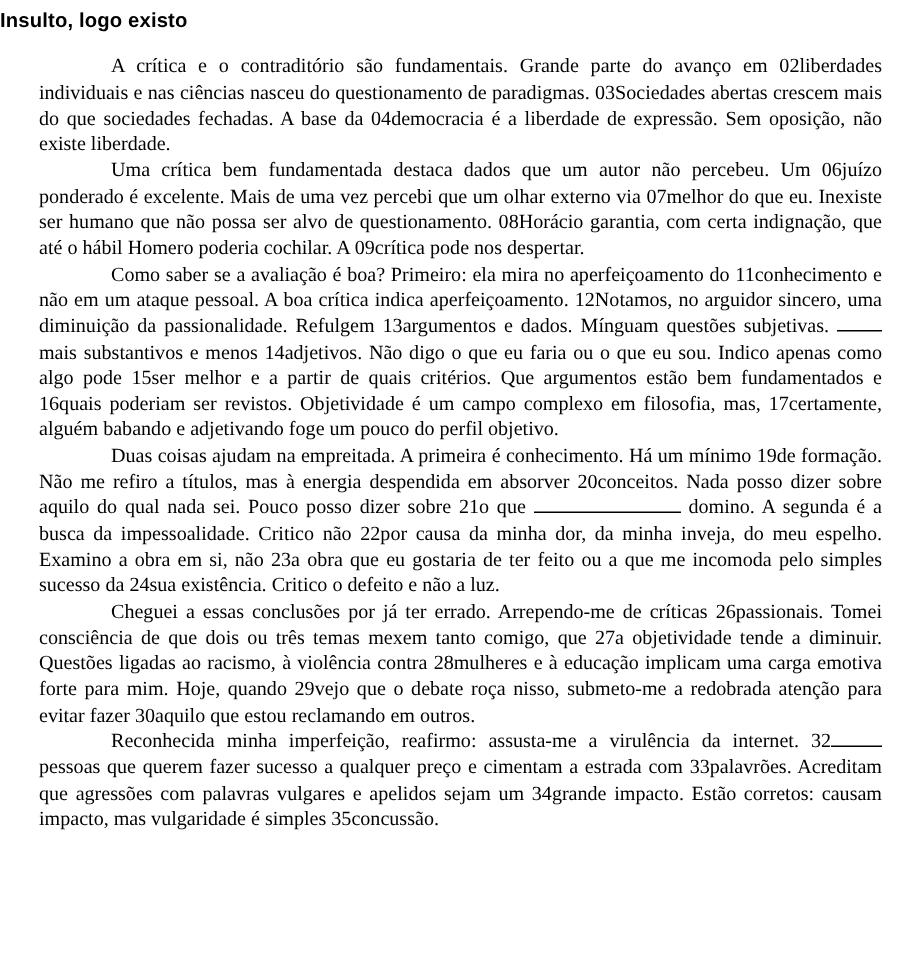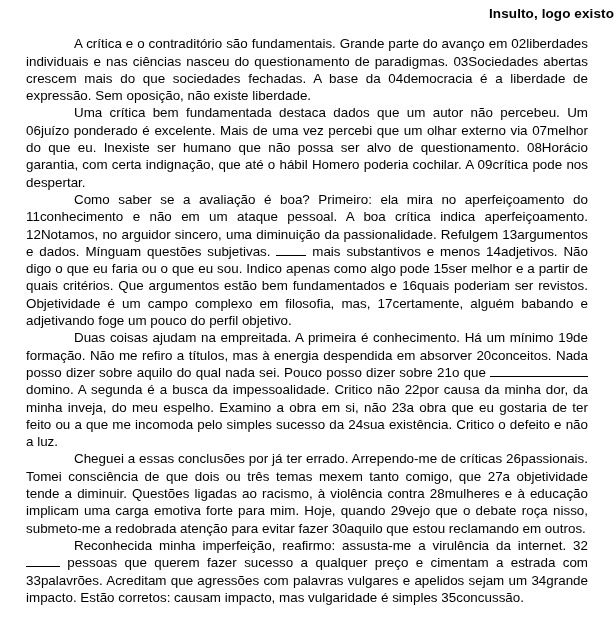--- a/index.html
+++ b/index.html
@@ -15,41 +15,42 @@
     color: #000000;
   }
   #page {
     width: 614px;
     height: 636px;
     position: relative;
     background: #ffffff;
     box-sizing: border-box;
   }
   #doc-title {
-    text-align: right;
+    text-align: left;
     font-weight: bold;
     font-size: 13.5px;
     line-height: 17.3px;
     padding-top: 5px;
     letter-spacing: 0.1px;
   }
   #body-text {
     margin-top: 13px;
     padding-left: 26px;
     padding-right: 26px;
     font-size: 13.4px;
     line-height: 17.3px;
     text-align: justify;
     text-justify: inter-word;
     hyphens: none;
   }
   .para {
     margin: 0;
     text-indent: 48px;
     text-align: justify;
+    font-family: Liberation Serif, serif;
   }
   
   .lineno {
     font-size: 13.4px;
   }
   .blank-u {
     border-bottom: 1.4px solid #000;
     display: inline-block;
     vertical-align: baseline;
   }

